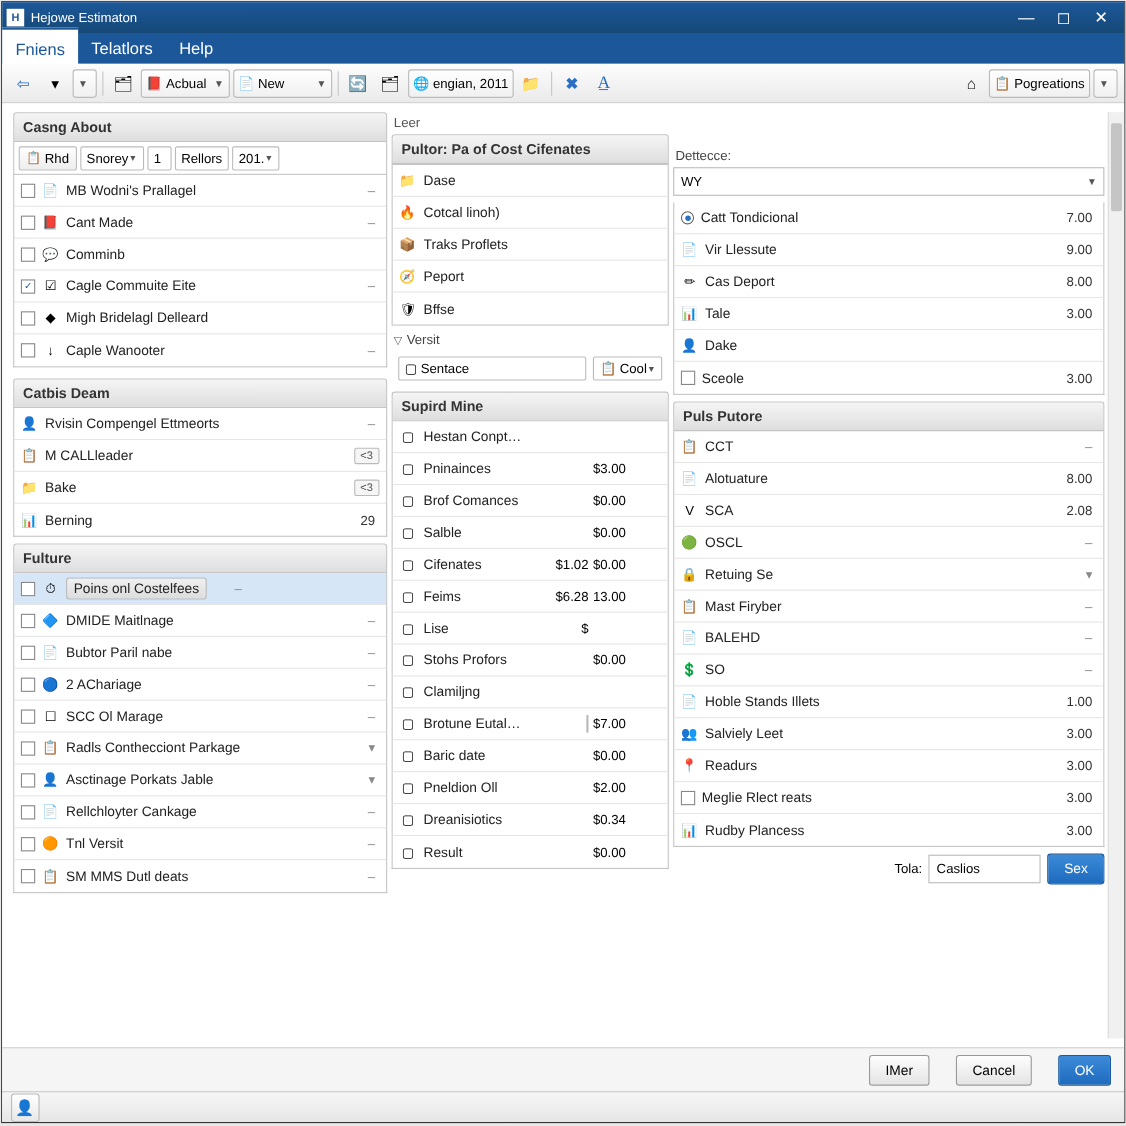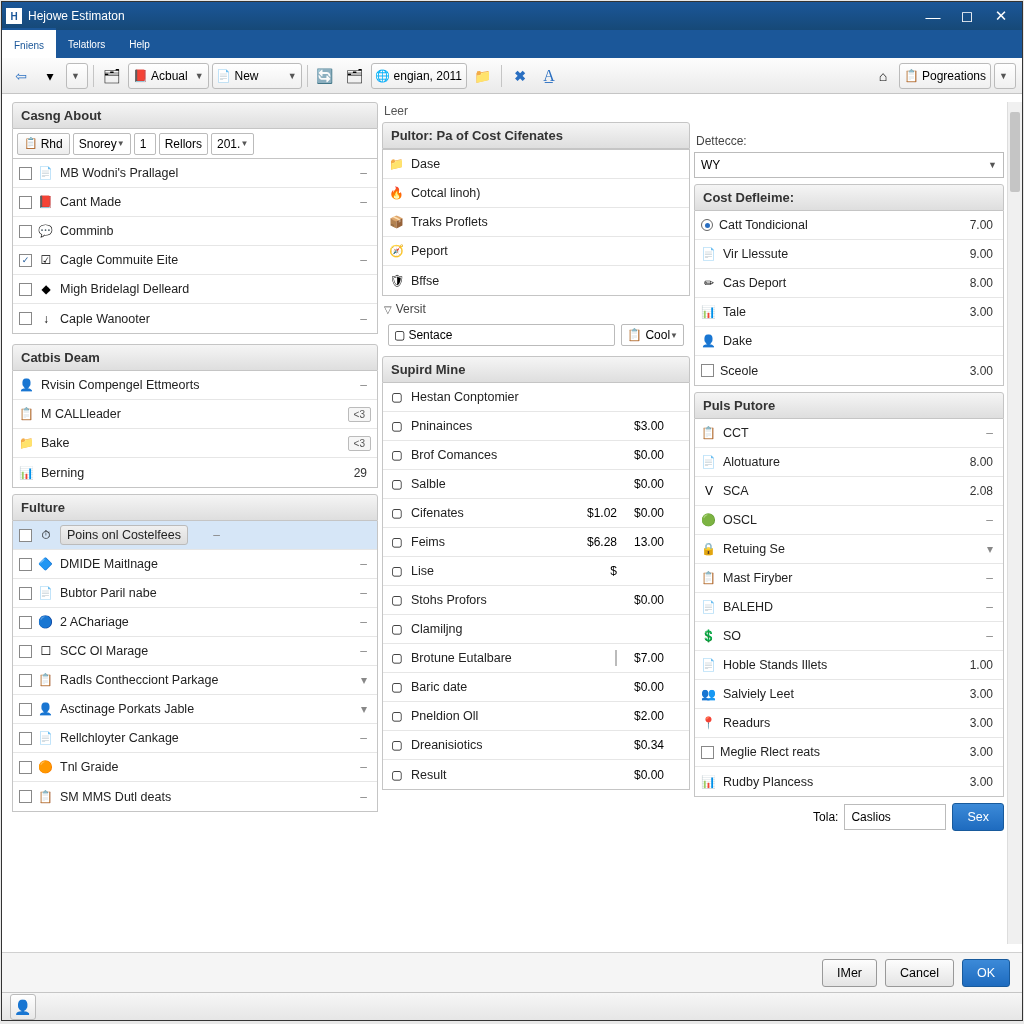--- a/index.html
+++ b/index.html
@@ -3,31 +3,31 @@
 <meta charset="utf-8">
 <style>
 *{box-sizing:border-box;margin:0;padding:0;font-family:"Segoe UI",Tahoma,sans-serif;font-size:12px}
 body{background:#e8e8e8;width:1024px;height:1024px;overflow:hidden}
 .window{background:#fff;width:1022px;height:1020px;border:1px solid #333;display:flex;flex-direction:column;margin:1px}
 .titlebar{background:linear-gradient(#1b5799,#164977);height:28px;display:flex;align-items:center;color:#fff;padding:0 4px;font-size:13px}
 .titlebar .icon{width:16px;height:16px;background:#fff;margin-right:6px;display:inline-flex;align-items:center;justify-content:center;color:#1b5799;font-weight:bold;font-size:10px}
 .winbtns{margin-left:auto;display:flex;gap:0}
 .winbtn{width:34px;height:24px;display:flex;align-items:center;justify-content:center;color:#fff;font-size:15px;cursor:pointer}
 .menubar{background:#1b5799;height:28px;display:flex;align-items:center;color:#fff}
-.menuitem{padding:10px 12px;cursor:pointer;font-size:10px}
+.menuitem{padding:10px 12px;cursor:pointer;font-size:15px}
 .menuitem.active{background:#fff;color:#1b5799;border-top:2px solid #1b5799}
 .toolbar{height:36px;background:linear-gradient(#fdfdfd,#eaeaea);border-bottom:1px solid #c5c5c5;display:flex;align-items:center;padding:0 6px;gap:3px}
 .tbtn{width:26px;height:26px;display:flex;align-items:center;justify-content:center;border:1px solid transparent;border-radius:3px;cursor:pointer;font-size:14px}
 .tsep{width:1px;height:22px;background:#c5c5c5;margin:0 2px}
 .tcombo{height:26px;border:1px solid #bbb;background:linear-gradient(#fff,#f0f0f0);border-radius:3px;display:flex;align-items:center;padding:0 4px;cursor:pointer;gap:3px}
 .tcombo .arr{font-size:9px;color:#555;margin-left:4px}
 .main{flex:1;display:flex;padding:8px 0 8px 10px;gap:4px;overflow:hidden;background:#fff}
 .col{display:flex;flex-direction:column}
-.left{width:366px}
-.mid{width:308px}
+.left{width:340px}
+.mid{width:252px}
 .right{flex:1;padding-right:18px;position:relative}
 .panel-hd{background:linear-gradient(#f5f5f5,#dedede);border:1px solid #c5c5c5;height:27px;display:flex;align-items:center;padding:0 8px;font-weight:bold;font-size:13px;color:#333;border-radius:3px 3px 0 0}
 .filter-row{border:1px solid #c5c5c5;border-top:none;height:30px;display:flex;align-items:center;padding:4px;gap:3px}
 .filter-btn{height:22px;border:1px solid #bbb;background:linear-gradient(#fff,#ededed);border-radius:2px;padding:0 6px;display:flex;align-items:center;font-size:11px;cursor:pointer;gap:3px}
 .filter-combo{height:22px;border:1px solid #bbb;background:#fff;border-radius:2px;padding:0 5px;display:flex;align-items:center;font-size:11px;cursor:pointer;min-width:40px}
 .filter-combo .arr{margin-left:auto;font-size:8px;color:#555}
 .list{border:1px solid #c5c5c5;border-top:none}
 .list.standalone{border-top:1px solid #c5c5c5}
 .row{height:29px;display:flex;align-items:center;padding:0 6px;border-bottom:1px solid #e6e6e6;cursor:pointer}
 .row.sel{background:#d6e6f7}
@@ -38,28 +38,28 @@
 .row .val{font-size:12px;color:#333;padding:0 4px;min-width:36px;text-align:right}
 .row .badge{border:1px solid #bbb;background:#f6f6f6;border-radius:2px;font-size:10px;padding:1px 5px;color:#555}
 .row .dash{color:#888}
 .subhd{font-size:12px;color:#444;padding:6px 2px 4px}
 .expand{font-size:10px;color:#555;margin-right:4px}
 .lbl-top{font-size:12px;color:#555;padding:2px 2px 4px}
 .combo-full{height:26px;border:1px solid #bbb;background:#fff;display:flex;align-items:center;padding:0 6px;cursor:pointer}
 .combo-full .arr{margin-left:auto;font-size:9px;color:#555}
 .table2 .row{padding-left:6px}
 .table2 .c2{width:62px;text-align:right;padding-right:4px}
-.table2 .c3{width:62px;text-align:center;padding-right:6px}
+.table2 .c3{width:62px;text-align:left;padding-right:6px}
 .radio{width:12px;height:12px;border:1px solid #666;border-radius:50%;margin-right:6px;display:inline-flex;align-items:center;justify-content:center;flex-shrink:0}
 .radio.on::after{content:"";width:5px;height:5px;background:#2a6fc1;border-radius:50%}
 .total-row{display:flex;align-items:center;gap:6px;padding:6px 0;justify-content:flex-end}
 .total-input{width:102px;height:26px;border:1px solid #bbb;padding:0 6px;display:flex;align-items:center}
 .btn{height:28px;border:1px solid #999;background:linear-gradient(#fdfdfd,#e4e4e4);border-radius:3px;padding:0 14px;display:flex;align-items:center;cursor:pointer;font-size:12.5px}
 .btn.primary{background:linear-gradient(#3c8ad8,#1e6bbf);border-color:#185a9c;color:#fff}
-.dlg-btns{height:40px;border-top:1px solid #d0d0d0;display:flex;align-items:center;padding:0 12px;gap:8px;justify-content:flex-end;background:#f5f5f5}
+.dlg-btns{height:40px;border-top:1px solid #d0d0d0;display:flex;align-items:center;padding:0 12px;gap:24px;justify-content:flex-end;background:#f5f5f5}
 .statusbar{height:28px;border-top:1px solid #c5c5c5;display:flex;align-items:center;padding:0 8px;background:linear-gradient(#f6f6f6,#e6e6e6);gap:6px}
 .scrollbar{position:absolute;right:0;top:0;bottom:0;width:15px;background:#f0f0f0;border-left:1px solid #ddd}
 .scroll-thumb{position:absolute;left:2px;right:2px;top:10px;height:80px;background:#c5c5c5;border-radius:2px}
 .spacer{height:10px}
 .tiny-input{width:28px;height:17px;border:1px solid #bbb;background:#fff;margin-left:4px}
 .col-mid-inner{display:flex;flex-direction:column;height:100%}
 .vgrp{display:flex;align-items:center;padding:4px 6px;gap:6px}
 </style>
 </head>
 <body>
@@ -253,21 +253,21 @@
           </div>
           <div class="row">
             <span class="chk"></span>
             <span class="ic">📄</span>
             <span class="lbl">Rellchloyter Cankage</span>
             <span class="val dash">–</span>
           </div>
           <div class="row">
             <span class="chk"></span>
             <span class="ic">🟠</span>
-            <span class="lbl">Tnl Graide</span>
+            <span class="lbl">Tnl Versit</span>
             <span class="val dash">–</span>
           </div>
           <div class="row">
             <span class="chk"></span>
             <span class="ic">📋</span>
             <span class="lbl">SM MMS Dutl deats</span>
             <span class="val dash">–</span>
           </div>
         </div>
     </div>
@@ -395,21 +395,20 @@
     </div>
 
     <div class="col right">
       <div class="lbl-top" style="height:18px"></div>
       <div class="subhd" style="padding-top:14px">Dettecce:</div>
       <div class="combo-full">
           <span>WY</span>
           <span class="arr">▼</span>
         </div>
       <div class="spacer" style="height:6px"></div>
-      <div class="panel-hd">Cost Defleime:</div>
       <div class="list" id="cost-list">
           <div class="row">
             <span class="radio on"></span>
             <span class="lbl">Catt Tondicional</span>
             <span class="val">7.00</span>
           </div>
           <div class="row">
             <span class="ic">📄</span>
             <span class="lbl">Vir Llessute</span>
             <span class="val">9.00</span>

